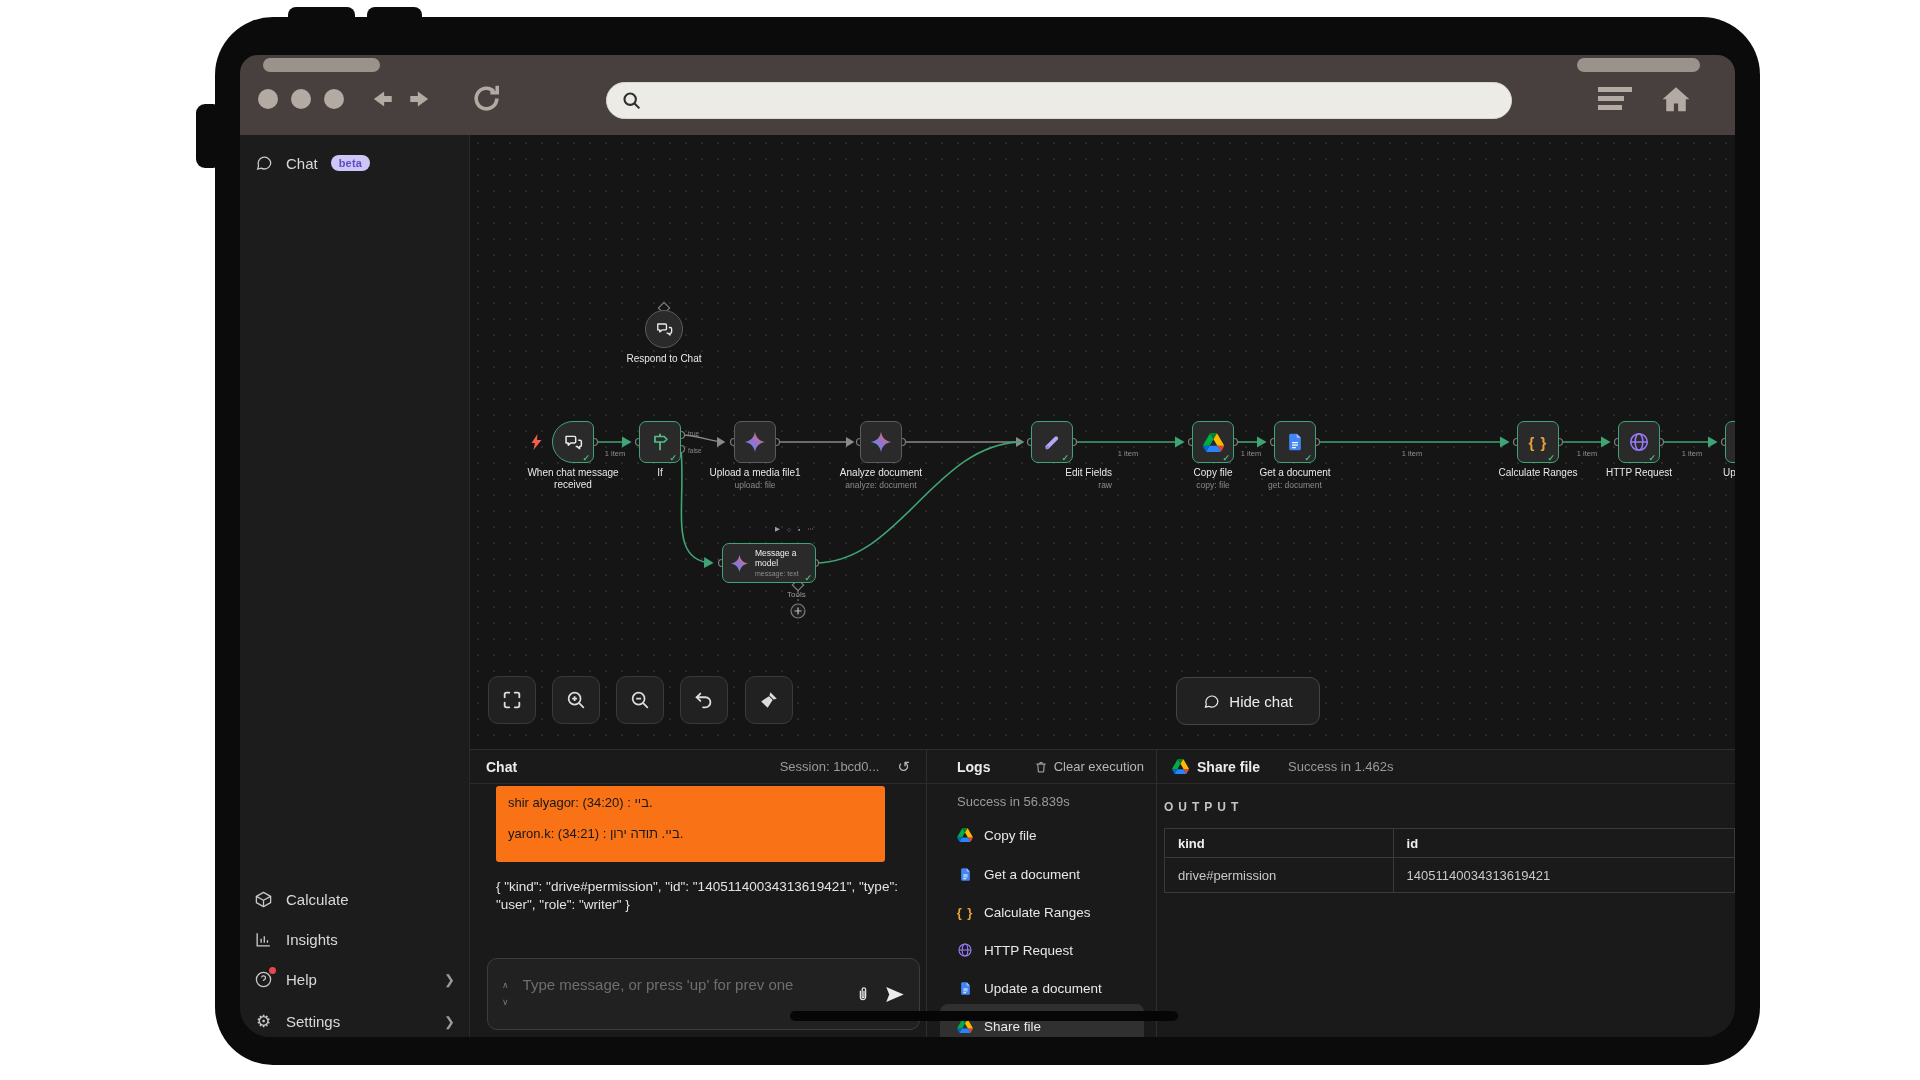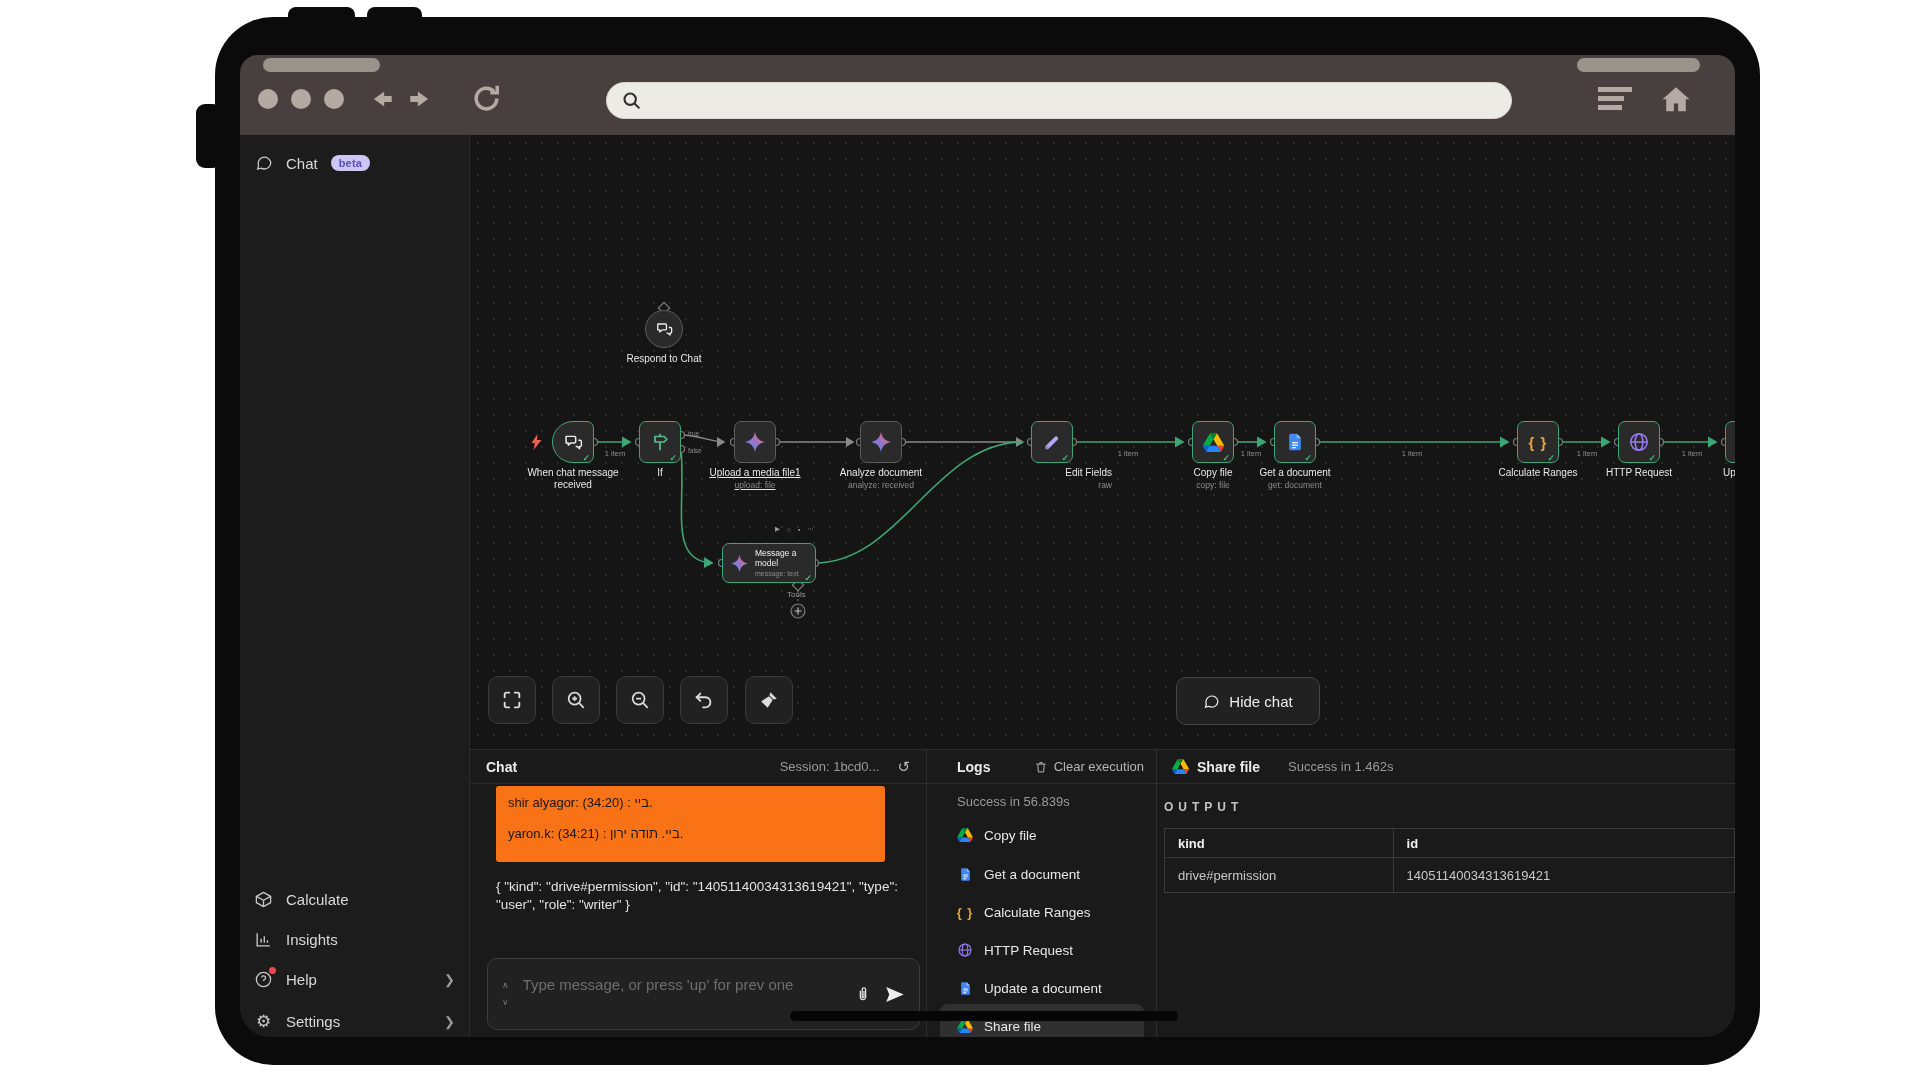--- a/index.html
+++ b/index.html
@@ -339,33 +339,33 @@
       </div>
       <div class="nlabel" style="left:150px;top:332px;width:80px;">
         <div>If</div>
       </div>
 
       <div class="node" style="left:264px;top:286px;">
         <svg width="22" height="22">
               <use href="#ic-gem"></use>
             </svg>
       </div>
-      <div class="nlabel" style="left:225px;top:332px;width:120px;text-decoration:underline;">
+      <div class="nlabel" style="left:225px;top:332px;width:120px;">
         <div>Upload a media file1</div>
         <div class="nsub">upload: file</div>
       </div>
 
       <div class="node" style="left:390px;top:286px;">
         <svg width="22" height="22">
               <use href="#ic-gem"></use>
             </svg>
       </div>
       <div class="nlabel" style="left:351px;top:332px;width:120px;">
         <div>Analyze document</div>
-        <div class="nsub">analyze: received</div>
+        <div class="nsub">analyze: document</div>
       </div>
 
       <div class="node exec" style="left:561px;top:286px;">
         <svg width="22" height="22">
               <use href="#ic-pencil"></use>
             </svg>
         <span class="ncheck">✓</span>
       </div>
       <div class="nlabel" style="left:522px;top:332px;width:120px;text-align:right;">
         <div>Edit Fields</div>

